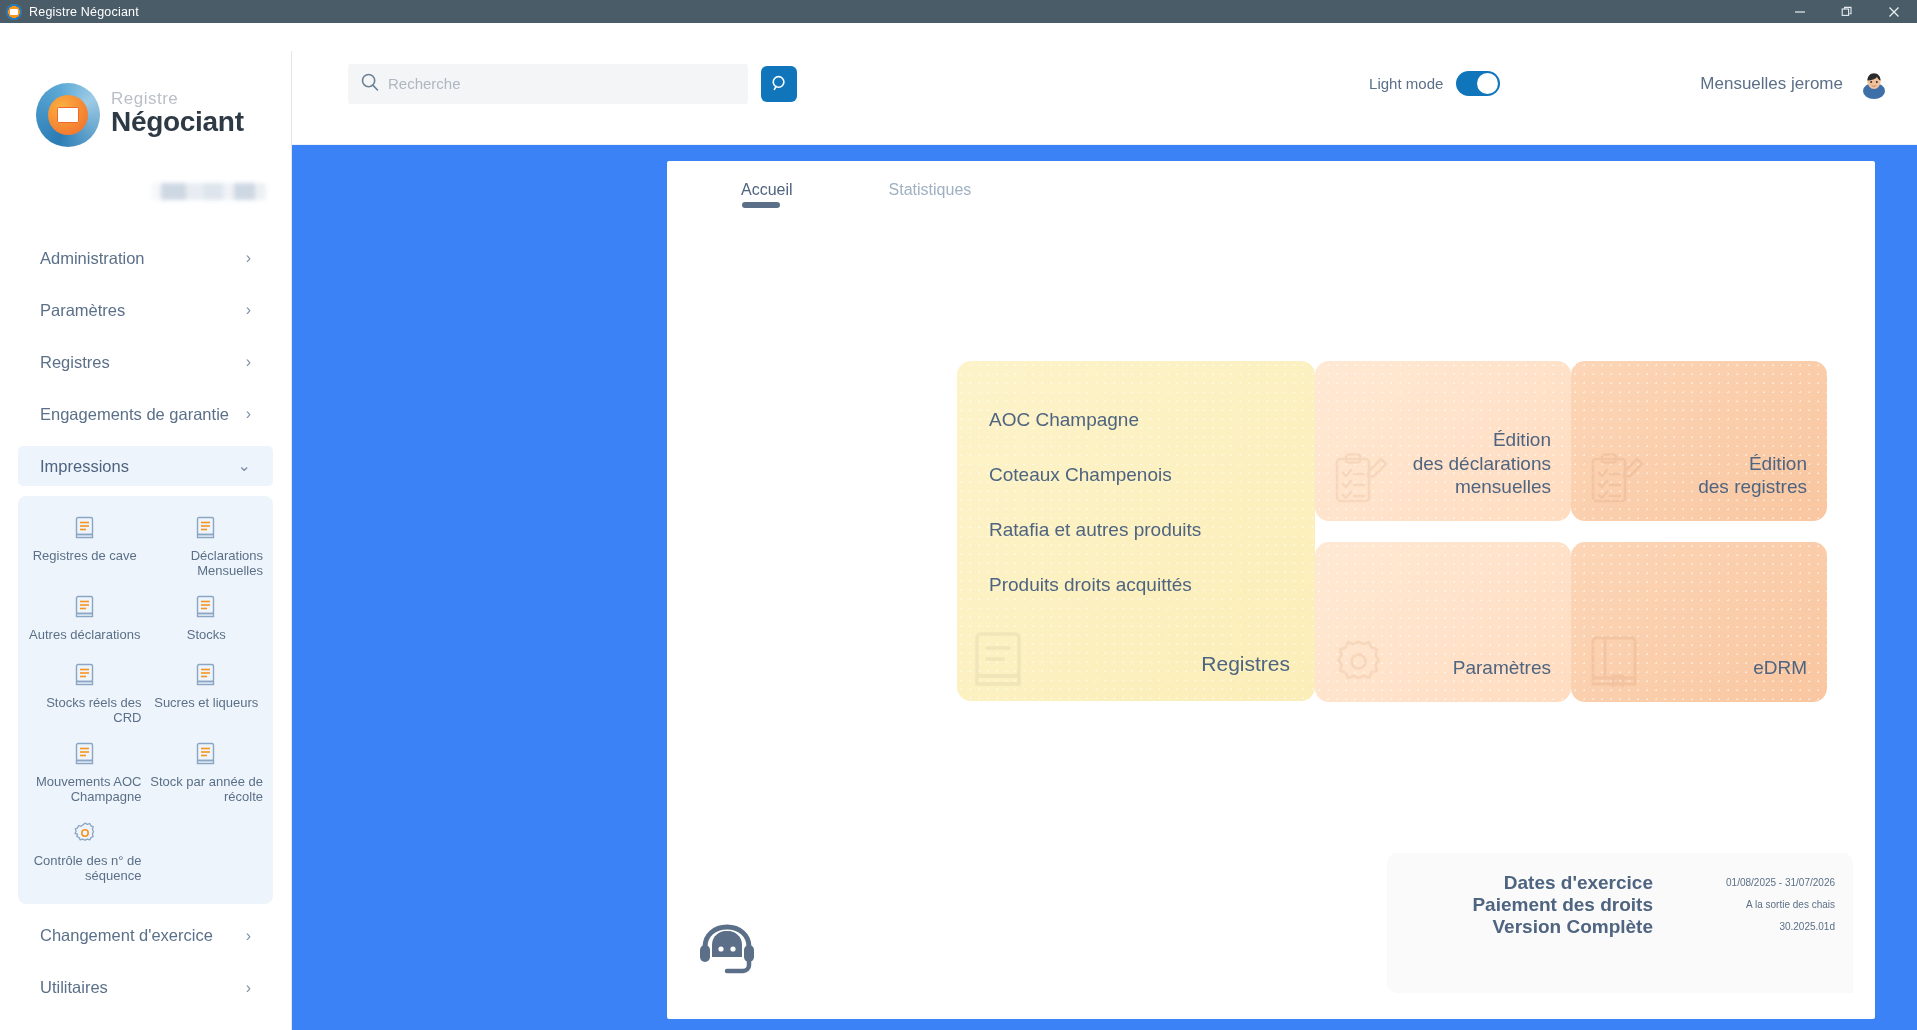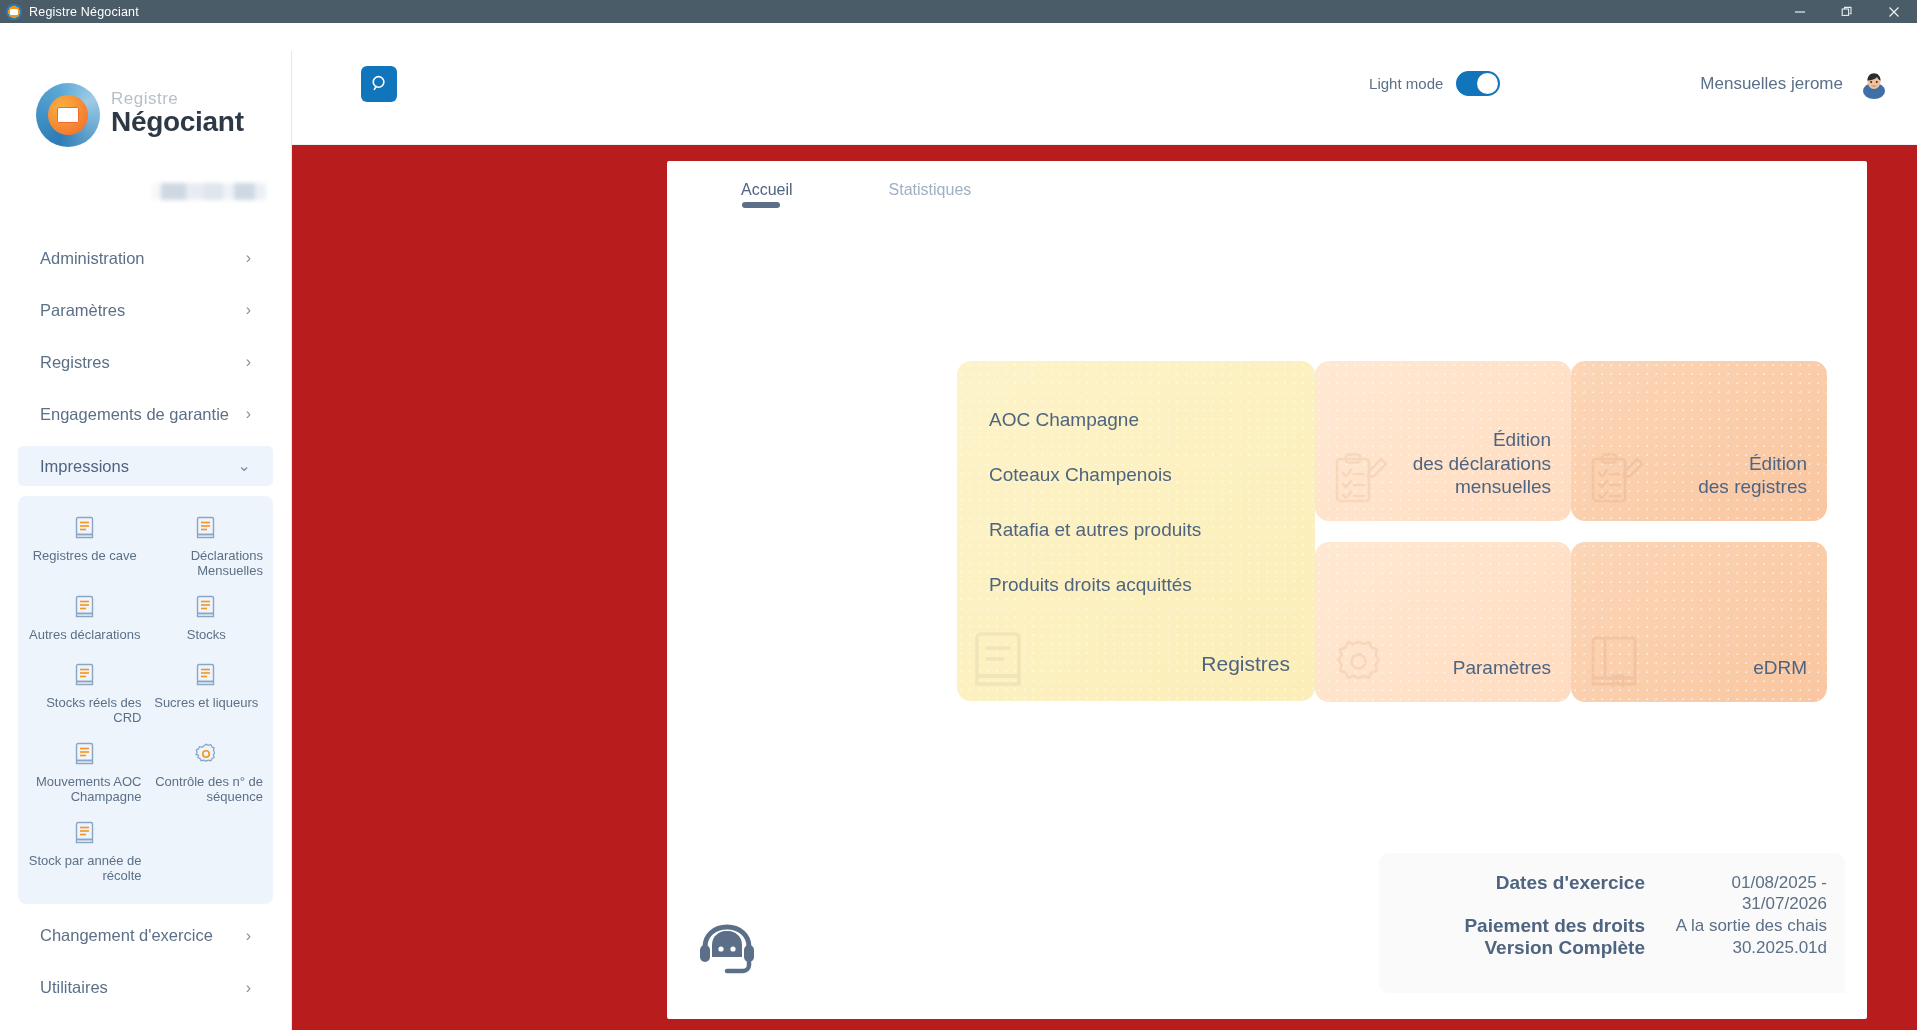--- a/index.html
+++ b/index.html
@@ -161,21 +161,21 @@
     width: 21px; height: 21px; border-radius: 50%; background: #fff;
   }
   .welcome { font-size: 17px; color: #5b7088; margin-right: 14px; }
   .avatar {
     width: 34px; height: 34px; border-radius: 4px;
     display: flex; align-items: center; justify-content: center;
     font-size: 26px; line-height: 1;
   }
 
   
-  .content-scroll { flex: 1 1 auto; background: #b91c1c; padding: 16px 8px 0 0; position: relative; overflow: hidden; }
+  .content-scroll { flex: 1 1 auto; background: #3b82f6; padding: 16px 0 0 0; position: relative; overflow: hidden; }
   .panel {
     margin: 0 42px 0 375px;
     background: #ffffff;
     border-radius: 2px;
     height: 858px;
     position: relative;
   }
   .panel-inner { position: relative; height: 100%; }
 
   .tabs { display: flex; padding: 20px 0 0 74px; }
@@ -231,21 +231,21 @@
   
   .infobox {
     position: absolute; right: 22px; bottom: 26px;
     width: 466px; height: 140px;
     background: #fafafa;
     border-radius: 10px 10px 0 10px;
     padding: 19px 18px 0 0;
   }
   .info-row { display: flex; justify-content: flex-end; line-height: 21px; margin-bottom: 1px; }
   .info-label { font-size: 19px; color: #4e6480; font-weight: bold; width: 230px; text-align: right; }
-  .info-value { font-size: 17px; color: #5b7088; width: 182px; text-align: right; }
+  .info-value { font-size: 10px; color: #5b7088; width: 182px; text-align: right; }
 
   .support-icon {
     position: absolute; left: 30px; bottom: 38px;
     cursor: pointer;
   }
 </style>
 </head>
 <body>
 
 <div class="titlebar">
@@ -407,41 +407,41 @@
               <line x1="6" y1="10" x2="15" y2="10" stroke="#f7941e" stroke-width="1.6"></line>
               <line x1="6" y1="13.5" x2="12" y2="13.5" stroke="#f7941e" stroke-width="1.6"></line>
             </svg>
           </span>
           <span class="sub-label">Mouvements
 AOC Champagne</span>
         </div>
 
         <div class="sub-item">
           <span class="sicon">
+            <svg width="22" height="24" viewBox="0 0 22 24">
+              <rect x="2.5" y="1.5" width="16" height="17" rx="1.5" fill="none" stroke="#8aa6c4" stroke-width="1.4"></rect>
+              <path d="M2.5 18.5h16v3h-16z" fill="none" stroke="#8aa6c4" stroke-width="1.4"></path>
+              <line x1="6" y1="6.5" x2="15" y2="6.5" stroke="#f7941e" stroke-width="1.6"></line>
+              <line x1="6" y1="10" x2="15" y2="10" stroke="#f7941e" stroke-width="1.6"></line>
+              <line x1="6" y1="13.5" x2="12" y2="13.5" stroke="#f7941e" stroke-width="1.6"></line>
+            </svg>
+          </span>
+          <span class="sub-label">Stock par année
+de récolte</span>
+        </div>
+
+        <div class="sub-item">
+          <span class="sicon">
             <svg width="24" height="24" viewBox="0 0 24 24">
               <path d="M12 2.2l2.4 1.1 2.4-.8 1.1 2.3 2.3 1.1-.8 2.4 1.1 2.4-1.1 2.4.8 2.4-2.3 1.1-1.1 2.3-2.4-.8-2.4 1.1-2.4-1.1-2.4.8-1.1-2.3-2.3-1.1.8-2.4L2 12.7l1.1-2.4-.8-2.4 2.3-1.1 1.1-2.3 2.4.8z" fill="none" stroke="#8aa6c4" stroke-width="1.3" stroke-linejoin="round"></path>
               <circle cx="12" cy="12" r="3.2" fill="none" stroke="#f7941e" stroke-width="1.6"></circle>
             </svg>
           </span>
           <span class="sub-label">Contrôle des n°
 de séquence</span>
-        </div>
-
-        <div class="sub-item">
-          <span class="sicon">
-            <svg width="22" height="24" viewBox="0 0 22 24">
-              <rect x="2.5" y="1.5" width="16" height="17" rx="1.5" fill="none" stroke="#8aa6c4" stroke-width="1.4"></rect>
-              <path d="M2.5 18.5h16v3h-16z" fill="none" stroke="#8aa6c4" stroke-width="1.4"></path>
-              <line x1="6" y1="6.5" x2="15" y2="6.5" stroke="#f7941e" stroke-width="1.6"></line>
-              <line x1="6" y1="10" x2="15" y2="10" stroke="#f7941e" stroke-width="1.6"></line>
-              <line x1="6" y1="13.5" x2="12" y2="13.5" stroke="#f7941e" stroke-width="1.6"></line>
-            </svg>
-          </span>
-          <span class="sub-label">Stock par année
-de récolte</span>
         </div>
 
       </div>
 
       <div class="nav-after">
         <div class="nav-item">
           <span>Changement d'exercice</span>
           <span class="chev">›</span>
         </div>
         <div class="nav-item" style="margin-top:12px">
@@ -453,20 +453,29 @@
           <span class="chev">›</span>
         </div>
       </div>
 
     </nav>
   </aside>
 
   <section class="main">
 
     <header class="topbar">
+      <div class="search-box">
+        <span class="mag">
+          <svg width="20" height="20" viewBox="0 0 20 20">
+            <circle cx="8.6" cy="8.6" r="6.1" fill="none" stroke="#6d8096" stroke-width="1.6"></circle>
+            <line x1="13" y1="13.4" x2="17.5" y2="18" stroke="#6d8096" stroke-width="1.6" stroke-linecap="round"></line>
+          </svg>
+        </span>
+        <input class="search-input" type="text" placeholder="Recherche" style="">
+      </div>
       <div class="search-btn">
         <svg width="19" height="19" viewBox="0 0 20 20">
           <circle cx="9" cy="8.4" r="5.6" fill="none" stroke="#ffffff" stroke-width="1.7"></circle>
           <line x1="6.5" y1="13" x2="4.6" y2="16.2" stroke="#ffffff" stroke-width="1.7" stroke-linecap="round"></line>
         </svg>
       </div>
 
       <div class="top-right">
         <div class="lightmode">
           <span class="lightmode-label">Light mode</span>

